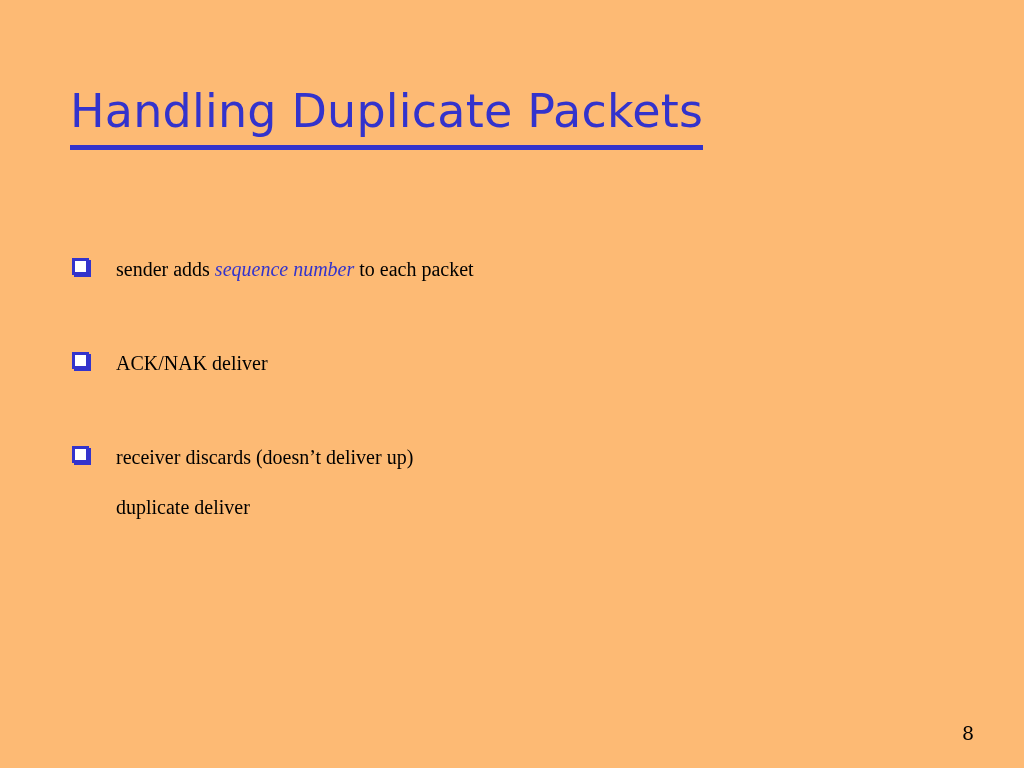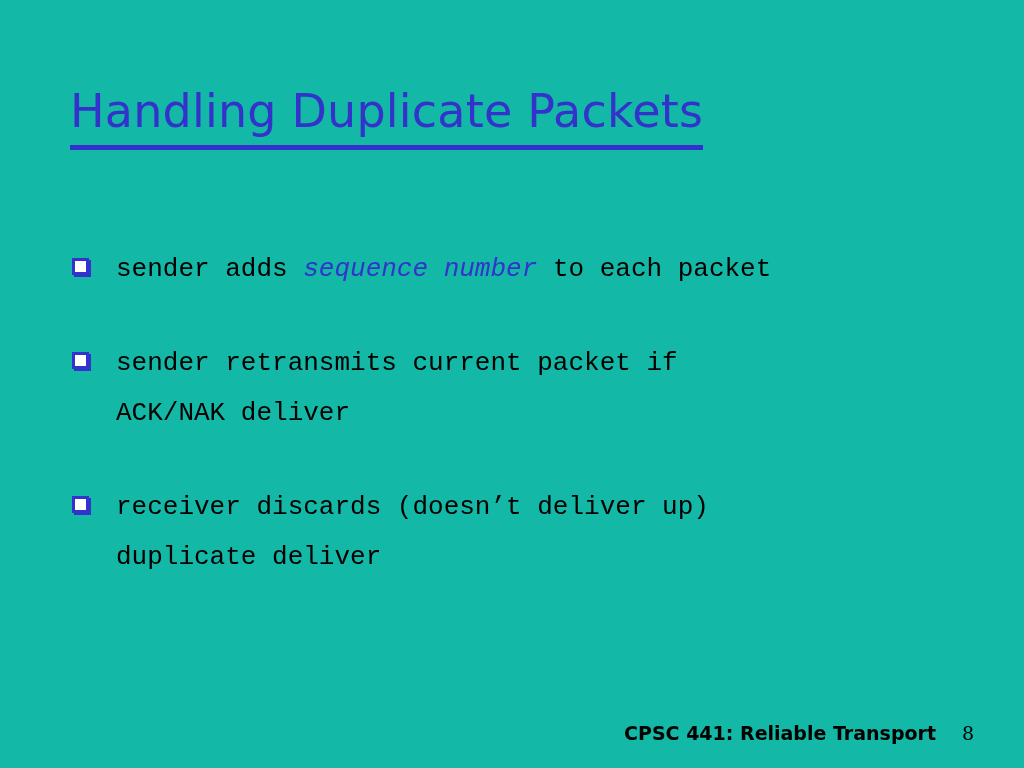--- a/index.html
+++ b/index.html
@@ -13,21 +13,21 @@
     height: 768px;
     overflow: hidden;
     font-family: "DejaVu Sans", sans-serif;
     -webkit-font-smoothing: antialiased;
   }
 
   .slide {
     position: relative;
     width: 1024px;
     height: 768px;
-    background: #14b8a6;
+    background: #fdba74;
   }
 
   
   .slide-title {
     position: absolute;
     left: 70px;
     top: 52px;
     width: 884px;
     color: #3333cc;
     font-family: "DejaVu Sans", sans-serif;
@@ -48,22 +48,22 @@
     position: absolute;
     left: 70px;
     top: 244px;
     width: 910px;
   }
   .bullet-item {
     position: relative;
     margin-bottom: 44px;
     padding-left: 46px;
     color: #000000;
-    font-family: Liberation Mono, monospace;
-    font-size: 26px;
+    font-family: Liberation Serif, serif;
+    font-size: 20px;
     font-weight: 400;
     line-height: 50px;
   }
   .bullet-item:last-child { margin-bottom: 16px; }
 
   
   .bullet-marker {
     position: absolute;
     left: 2px;
     top: 14px;
@@ -128,33 +128,31 @@
     <div class="bullet-item">
       <span class="bullet-marker"></span>
       <span class="bullet-text">
         <span class="bullet-line"><span>sender adds </span><span class="em-blue">sequence number</span><span> to each packet</span></span>
       </span>
     </div>
 
     <div class="bullet-item">
       <span class="bullet-marker"></span>
       <span class="bullet-text">
-        <span class="bullet-line">sender retransmits current packet if</span>
         <span class="bullet-line">ACK/NAK deliver</span>
       </span>
     </div>
 
     <div class="bullet-item">
       <span class="bullet-marker"></span>
       <span class="bullet-text">
         <span class="bullet-line">receiver discards (doesn’t deliver up)</span>
         <span class="bullet-line">duplicate deliver</span>
       </span>
     </div>
 
   </div>
 
   <div class="footer">
-    <span class="footer-label">CPSC 441: Reliable Transport</span>
     <span class="footer-page">8</span>
   </div>
 
 </div>
 
 </body></html>

